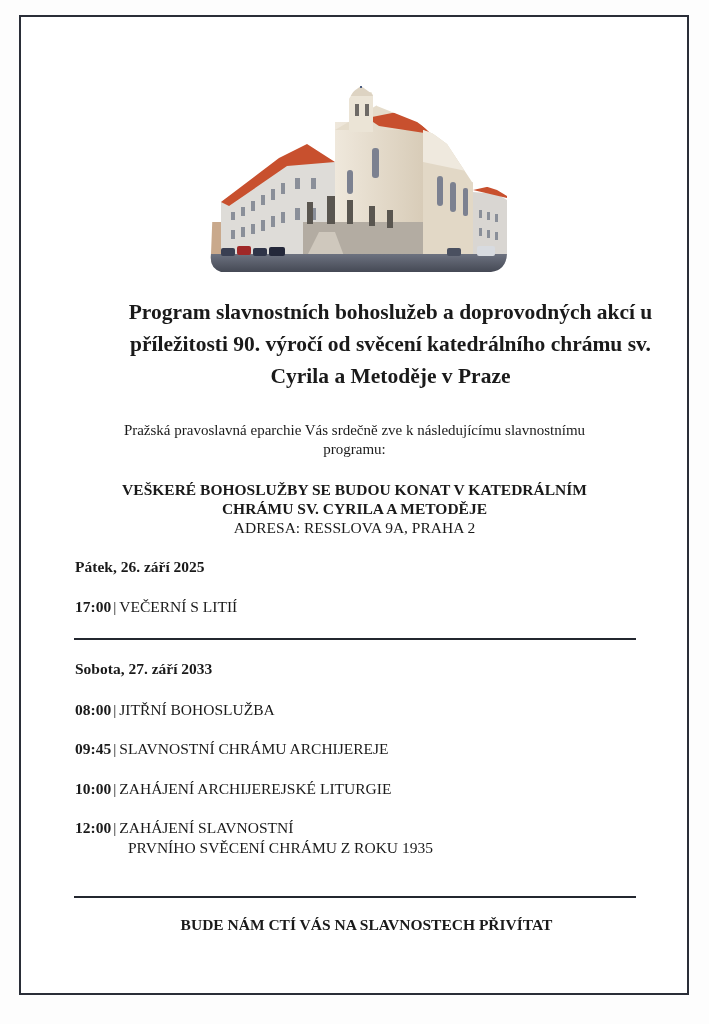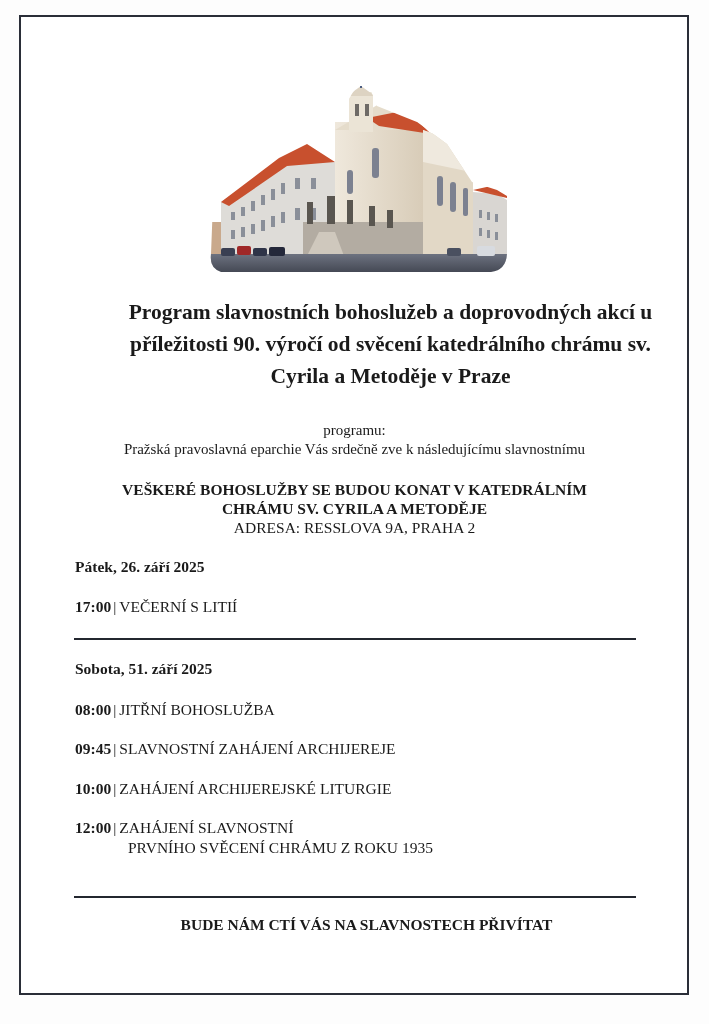--- a/index.html
+++ b/index.html
@@ -195,46 +195,46 @@
   </svg>
 </div>
 
 <div class="abs title">
   <span>Program slavnostních bohoslužeb a doprovodných akcí u</span>
   <span>příležitosti 90. výročí od svěcení katedrálního chrámu sv.</span>
   <span>Cyrila a Metoděje v Praze</span>
 </div>
 
 <div class="abs intro">
+  <span>Pražská pravoslavná eparchie Vás srdečně zve k následujícímu slavnostnímu</span>
   <span>programu:</span>
-  <span>Pražská pravoslavná eparchie Vás srdečně zve k následujícímu slavnostnímu</span>
 </div>
 
 <div class="abs venue">
   <span class="b">VEŠKERÉ BOHOSLUŽBY SE BUDOU KONAT V KATEDRÁLNÍM</span>
   <span class="b">CHRÁMU SV. CYRILA A METODĚJE</span>
   <span class="n">ADRESA: RESSLOVA 9A, PRAHA 2</span>
 </div>
 
 <div class="left-line day-header" style="top:557px;">Pátek, 26. září 2025</div>
 
 <div class="left-line" style="top:597px;font-family:Liberation Serif, serif;">
   <span class="time">17:00</span><span class="sep">|</span><span>VEČERNÍ S LITIÍ</span>
 </div>
 
 <div class="divider" style="top:638px;"></div>
 
-<div class="left-line day-header" style="top:659px;">Sobota, 51. září 2025</div>
+<div class="left-line day-header" style="top:659px;">Sobota, 27. září 2033</div>
 
 <div class="left-line" style="top:700px;">
   <span class="time">08:00</span><span class="sep">|</span><span>JITŘNÍ BOHOSLUŽBA</span>
 </div>
 
 <div class="left-line" style="top:739px;">
-  <span class="time">09:45</span><span class="sep">|</span><span>SLAVNOSTNÍ ZAHÁJENÍ ARCHIJEREJE</span>
+  <span class="time">09:45</span><span class="sep">|</span><span>SLAVNOSTNÍ CHRÁMU ARCHIJEREJE</span>
 </div>
 
 <div class="left-line" style="top:779px;">
   <span class="time">10:00</span><span class="sep">|</span><span>ZAHÁJENÍ ARCHIJEREJSKÉ LITURGIE</span>
 </div>
 
 <div class="left-line" style="top:818px;">
   <span class="time">12:00</span><span class="sep">|</span><span>ZAHÁJENÍ SLAVNOSTNÍ</span>
   <span class="cont">PRVNÍHO SVĚCENÍ CHRÁMU Z ROKU 1935</span>
 </div>

